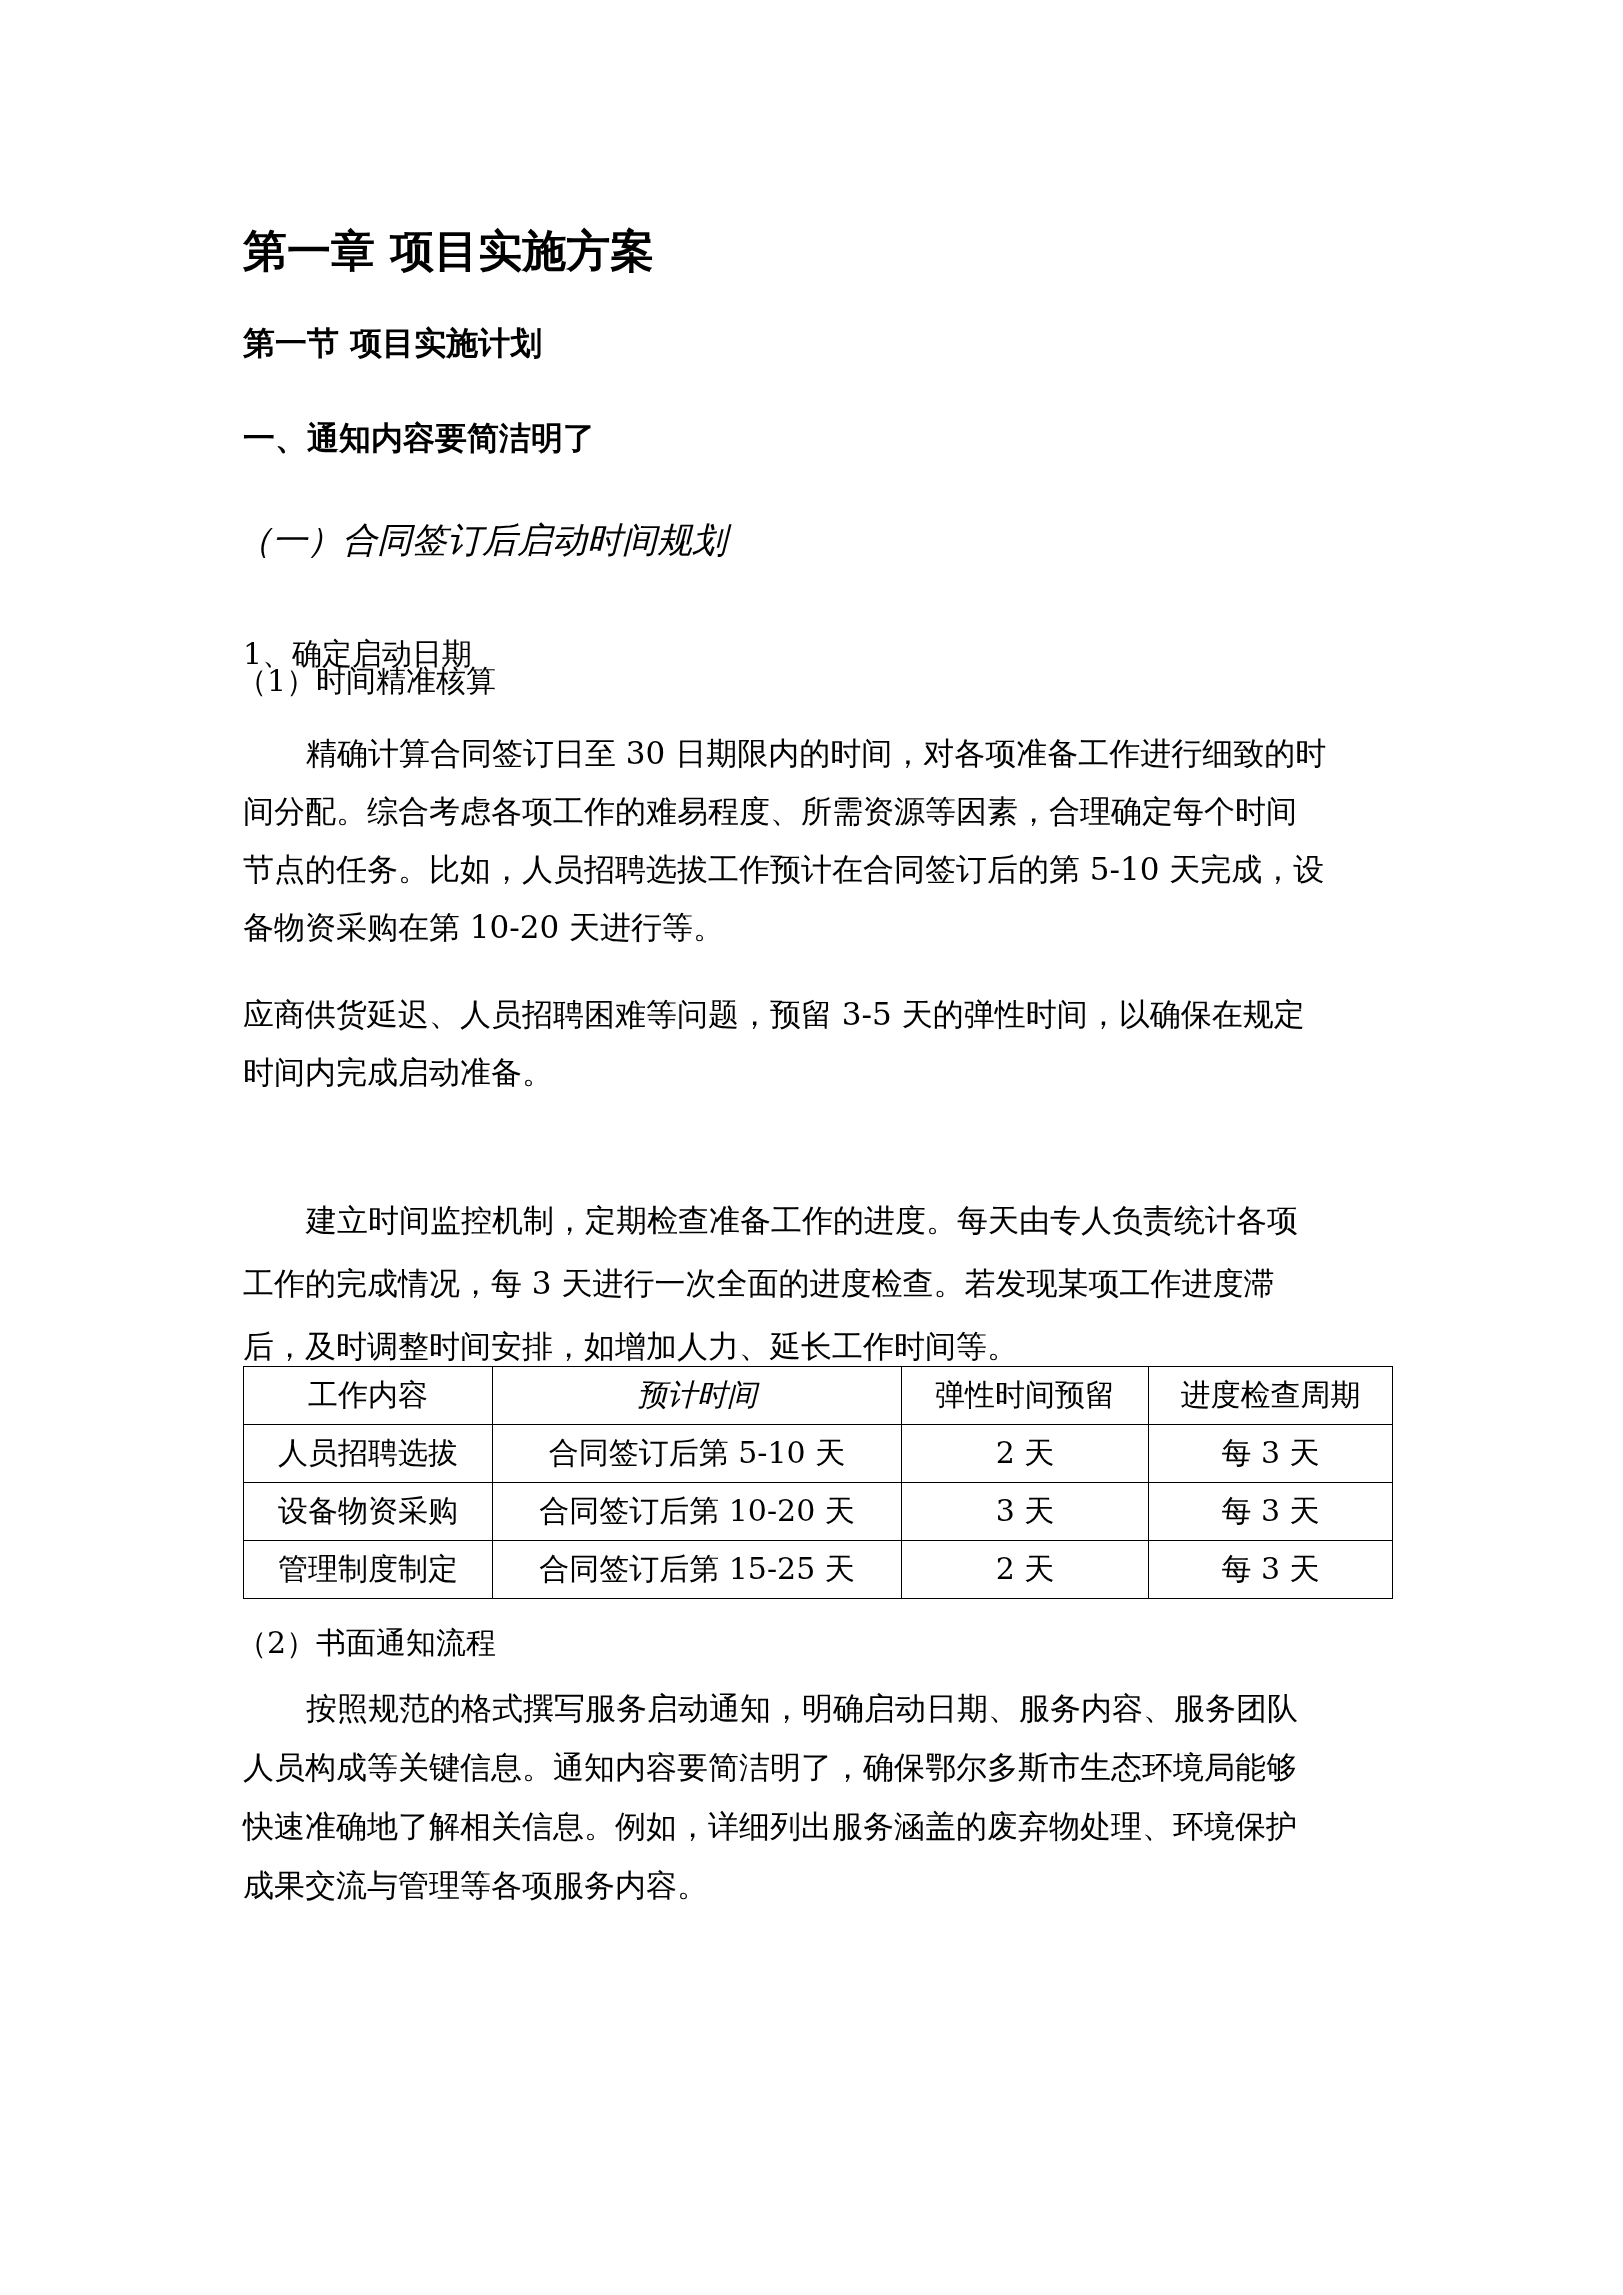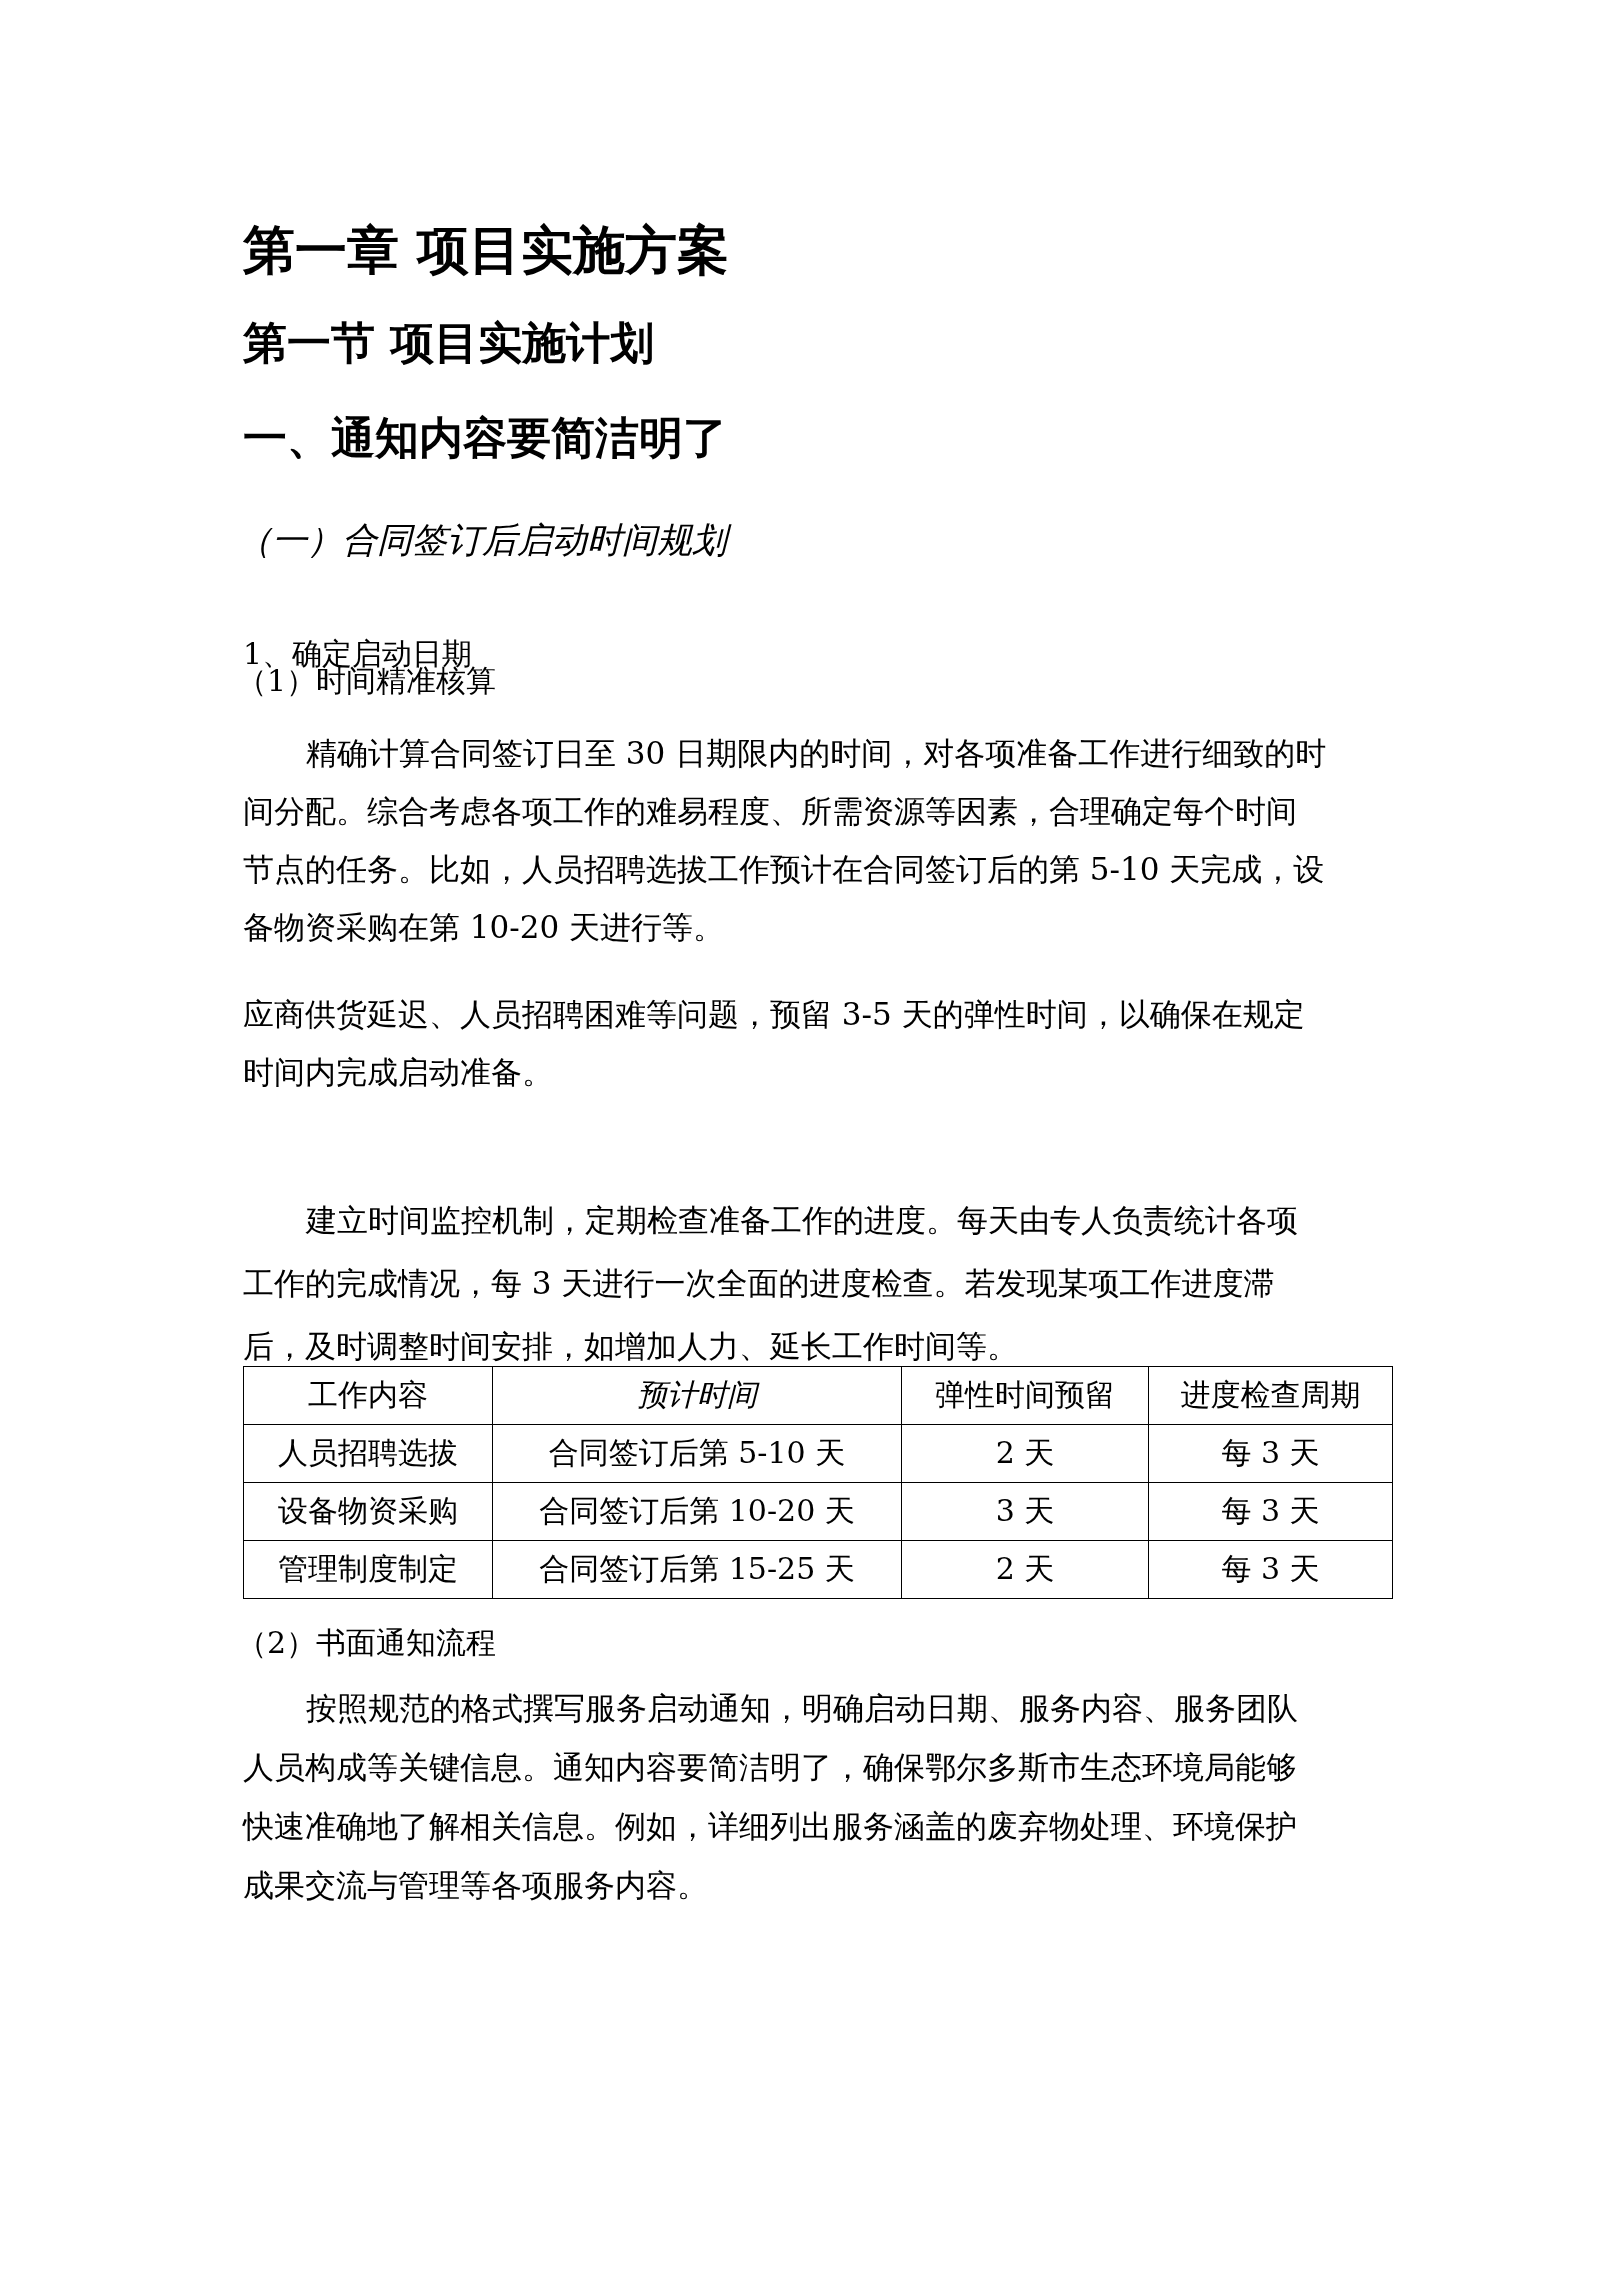--- a/index.html
+++ b/index.html
@@ -1,19 +1,19 @@
 <!DOCTYPE html>
 <html style="font-size:10.5px"><head>
 <meta charset="utf-8">
 <style>
   html, body { margin: 0; padding: 0; background: #ffffff; }
   body { width: 1623px; height: 2295px; position: relative; overflow: hidden; color: #000; font-family: "DejaVu Serif", "Liberation Serif", serif; }
   .abs { position: absolute; left: 243px; white-space: nowrap; }
-  .h1 { font-family: "DejaVu Sans", "Liberation Sans", sans-serif; font-weight: bold; font-size: 52px; line-height: 59px; }
-  .h2 { font-family: "DejaVu Sans", "Liberation Sans", sans-serif; font-weight: bold; font-size: 44px; line-height: 52px; }
+  .h1 { font-family: "DejaVu Sans", "Liberation Sans", sans-serif; font-weight: bold; font-size: 44px; line-height: 59px; }
+  .h2 { font-family: "DejaVu Sans", "Liberation Sans", sans-serif; font-weight: bold; font-size: 32px; line-height: 52px; }
   .h4 { font-size: 35px; line-height: 46px; font-style: italic; }
   .h5 { font-size: 30px; line-height: 39px; }
   .para { position: absolute; left: 243px; width: 1152px; font-size: 31px; line-height: 58px; text-indent: 63px; text-align: justify; }
   .para .line { display: block; white-space: nowrap; }
   .para .line { text-indent: 0; }
   table { position: absolute; left: 243px; top: 1366px; width: 1150px; border-collapse: collapse; font-size: 30px; }
   td, th { border: 1.3px solid #000; height: 57px; text-align: center; font-weight: normal; padding: 0; }
 </style>
 </head>
 <body>

